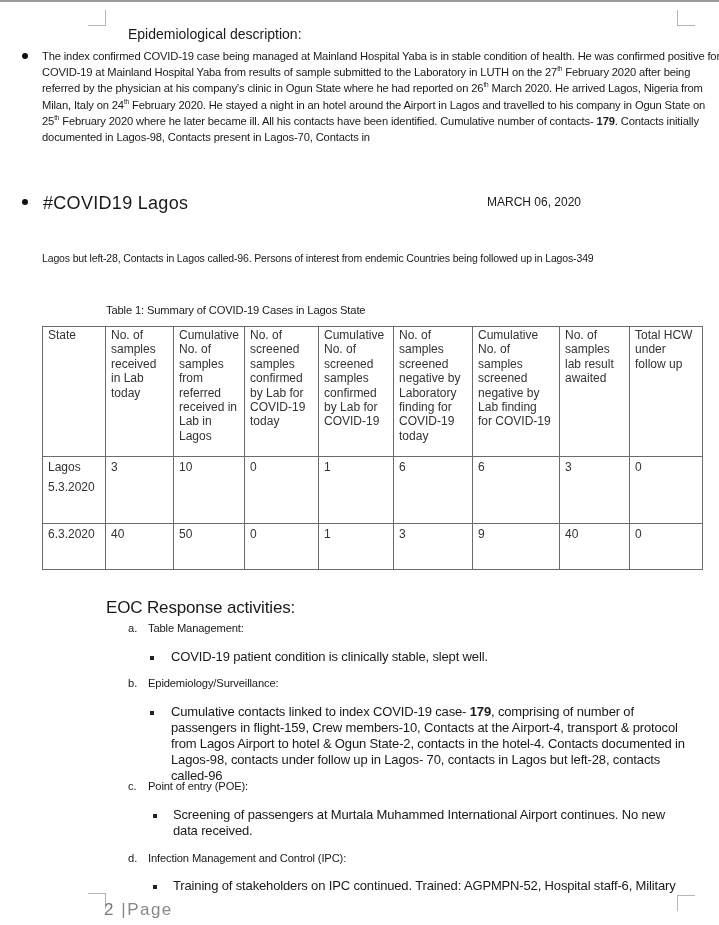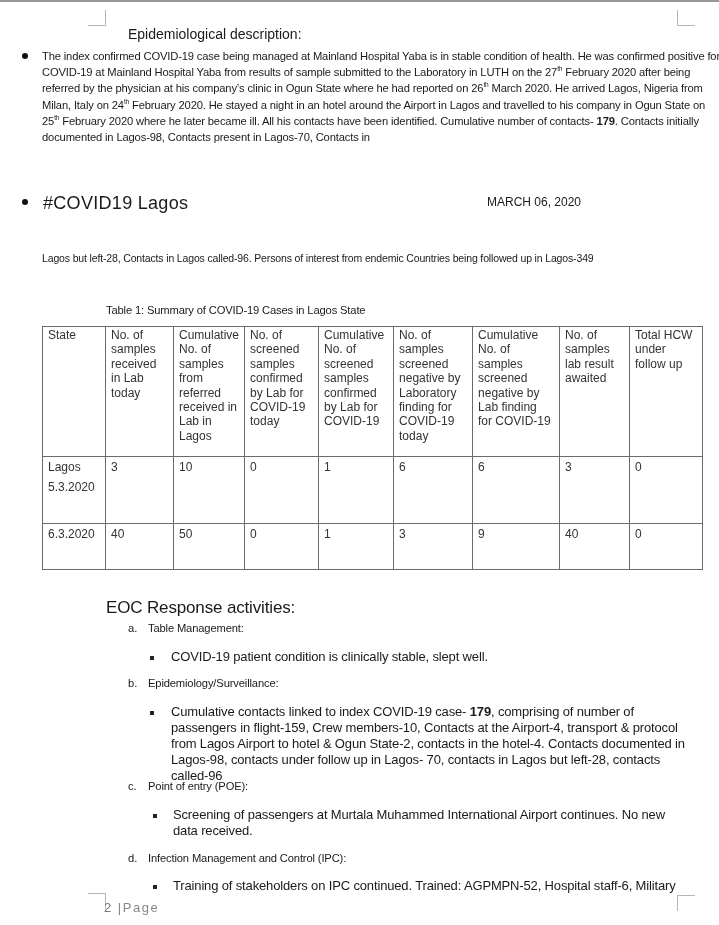--- a/index.html
+++ b/index.html
@@ -26,21 +26,21 @@
   table.summary td { border: 1px solid #6b6b6b; vertical-align: top; padding: 1px 5px 2px 5px; color: #333; }
   table.summary tr.hdr td { height: 126px; }
   table.summary tr.r1 td { height: 61px; padding-top: 3px; margin-top: 36px; }
   table.summary tr.r2 td { height: 40px; padding-top: 3px; }
 
   .eoc { left: 106px; top: 598px; font-size: 17px; letter-spacing: -0.15px; }
   .sec-letter { position: absolute; font-size: 11.2px; }
   .sec-title { position: absolute; font-size: 11.2px; letter-spacing: -0.15px; }
   .sq { position: absolute; width: 4px; height: 4px; background: #222; }
   .item { position: absolute; font-size: 13px; line-height: 16px; letter-spacing: -0.15px; }
-  .footer { left: 104px; top: 900px; font-size: 13px; color: #888; letter-spacing: 1.5px; }
+  .footer { left: 104px; top: 900px; font-size: 17px; color: #888; letter-spacing: 1.5px; }
   .footer .num { color: #777; }
 </style>
 </head>
 <body>
 
 <div class="topline"></div>
 <div class="corner c-tl"></div>
 <div class="corner c-tr"></div>
 <div class="corner c-bl"></div>
 <div class="corner c-br"></div>

